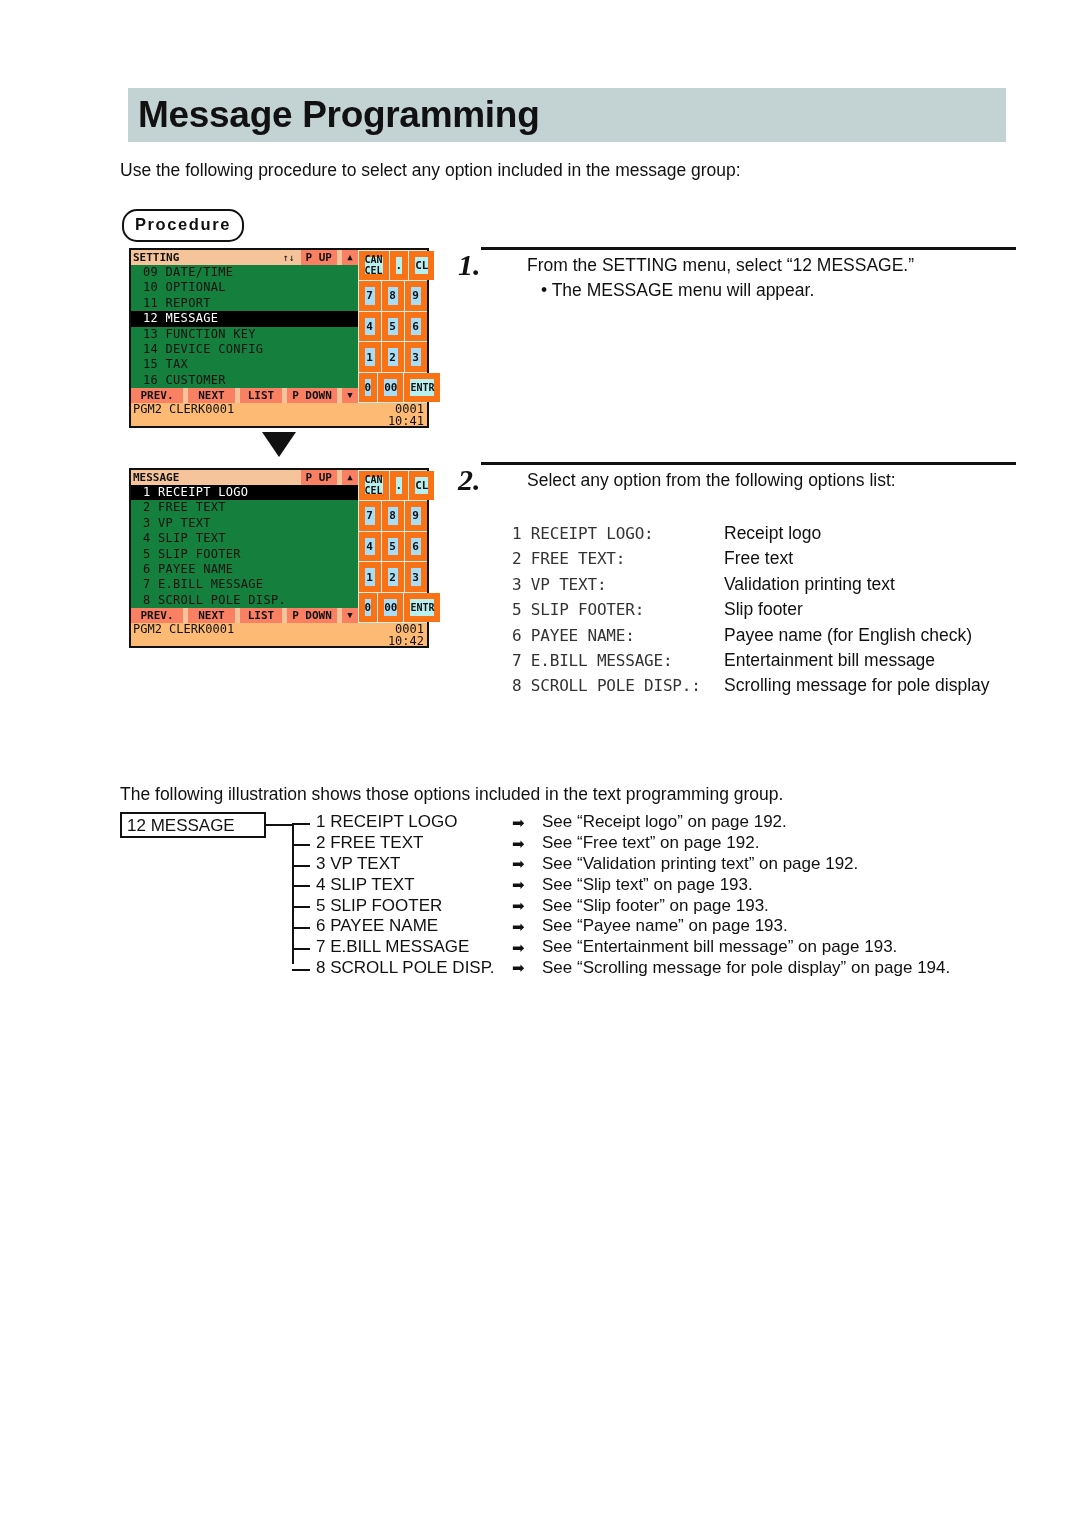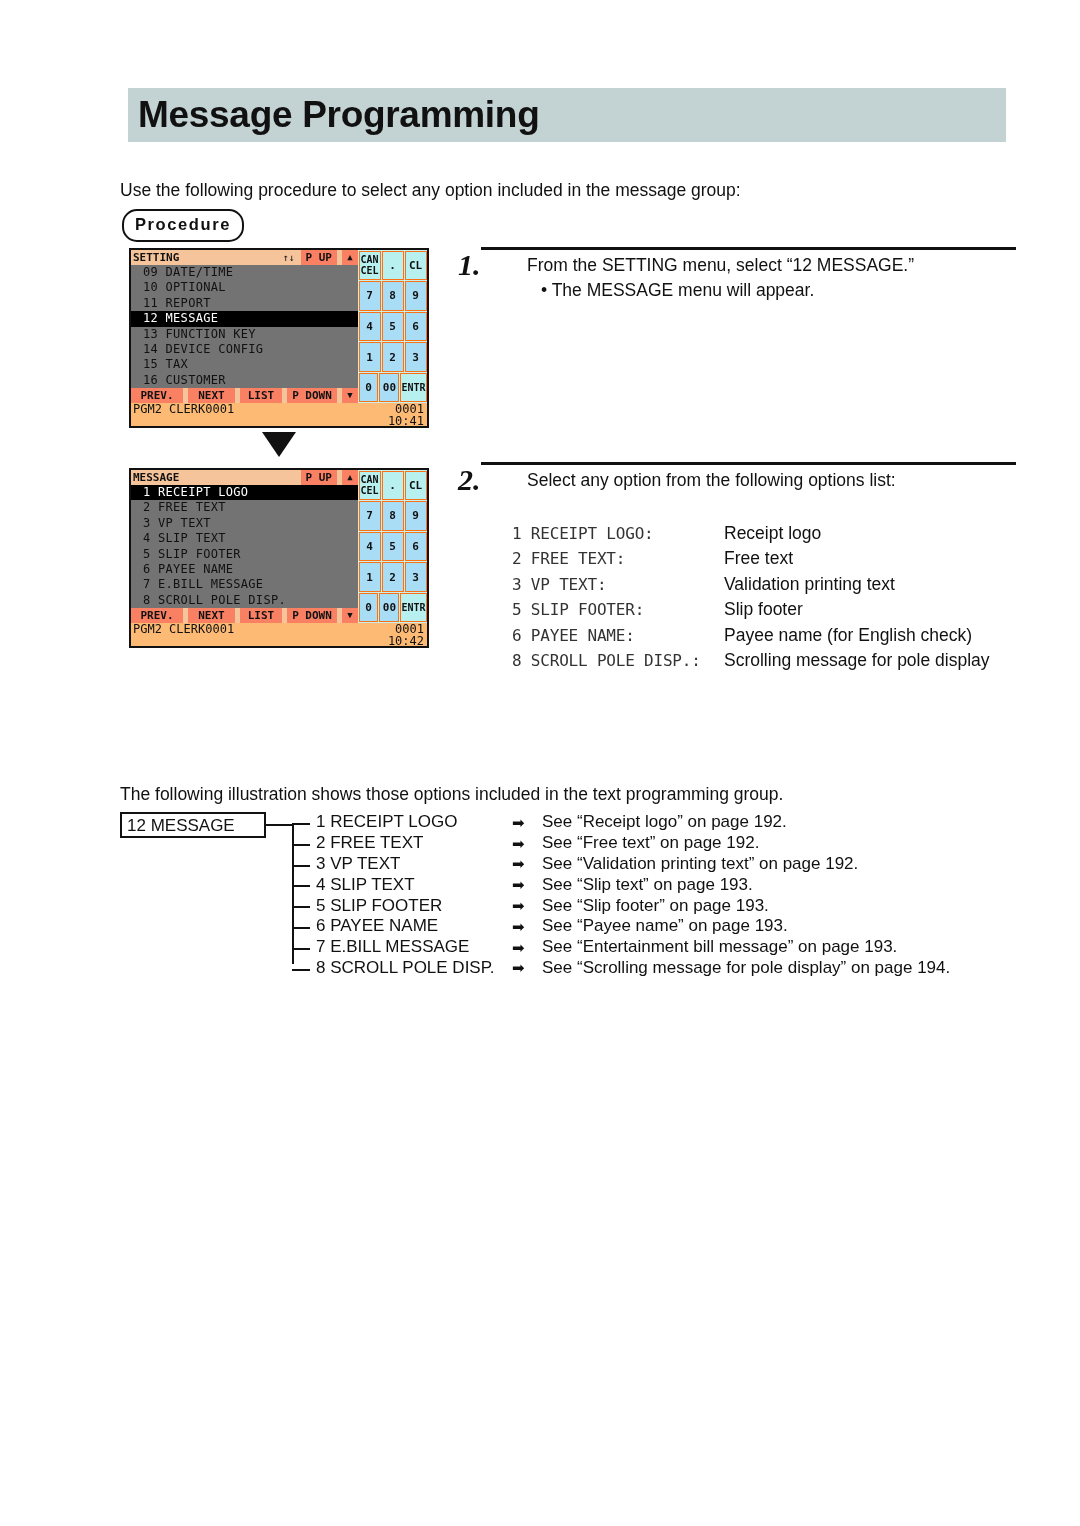--- a/index.html
+++ b/index.html
@@ -10,21 +10,21 @@
   #page{position:absolute;left:0;top:0;width:1080px;height:1242px;overflow:hidden;}
 
   
   #title-banner{position:absolute;left:128px;top:88px;width:878px;height:54px;
     background:#c3d2d2;}
   #title-text{position:absolute;left:138px;top:88px;width:880px;height:54px;
     font-size:37px;font-weight:bold;line-height:54px;letter-spacing:-0.3px;
     color:#111;}
 
   #intro-line{position:absolute;left:120px;top:158px;width:900px;
-    font-size:17.5px;line-height:24px;margin-top:20px;}
+    font-size:17.5px;line-height:24px;}
 
   
   #procedure-pill{position:absolute;left:122px;top:209px;width:118px;height:29px;
     border:2.5px solid #111;border-radius:15px;background:#fff;
     text-align:center;line-height:26px;font-size:16.5px;font-weight:bold;
     letter-spacing:1.6px;}
 
   
   .lcd{position:absolute;width:300px;height:180px;border:2px solid #111;
        background:#fff;box-sizing:border-box;
@@ -42,21 +42,21 @@
   .lcd-head .h-spacer{flex:1 1 auto;}
   .lcd-head .h-ud{font-size:10px;padding-right:6px;color:#111;}
   .lcd-head .h-pup{background:#fa8064;font-size:11px;font-weight:bold;
     padding:0 5px;height:15px;line-height:15px;color:#111;}
   .lcd-head .h-gap{width:5px;background:#f6c49b;height:15px;}
   .lcd-head .h-tri{background:#fa8064;width:16px;height:15px;line-height:15px;
     text-align:center;font-size:9px;color:#111;}
 
   
   .lcd-list{position:absolute;left:0;top:15px;width:227px;height:123px;
-    background:#737373;overflow:hidden;}
+    background:#15803d;overflow:hidden;}
   .lcd-row{height:15.4px;line-height:15.4px;font-size:12px;
     padding-left:12px;color:#111;white-space:nowrap;letter-spacing:0.3px;}
   .lcd-row.sel{background:#000;color:#fff;}
 
   
   .lcd-soft{position:absolute;left:0;top:138px;width:227px;height:15px;
     display:flex;background:#0c4a6e;align-items:stretch;}
   .lcd-soft .sk{background:#fa8064;font-size:11px;font-weight:bold;
     line-height:15px;text-align:center;color:#111;}
   .lcd-soft .sp{background:#f6c49b;width:5px;}
@@ -68,21 +68,21 @@
     color:#111;}
   .lcd-status .s-r{position:absolute;right:3px;top:0;font-size:12px;line-height:12px;
     color:#111;}
   .lcd-status .s-t{position:absolute;right:3px;top:12px;font-size:12px;line-height:12px;
     color:#111;margin-left:8px;}
 
   
   .keypad{position:absolute;left:227px;top:0;width:69px;height:153px;
     background:#cdf0ea;}
   .kp-row{display:flex;height:30.6px;}
-  .kp-key{flex:1 1 0;border:1px solid #f97316;margin:0.5px;
+  .kp-key{flex:1 1 0;border:6px solid #f97316;margin:0.5px;
     background:#a9ddf5;font-size:11px;font-weight:bold;color:#111;
     display:flex;align-items:center;justify-content:center;
     box-sizing:border-box;line-height:11px;}
   .kp-key.pale{background:#b8efef;}
   .kp-key.cancel{flex-direction:column;font-size:10px;line-height:11px;}
 
   
   #panel-arrow{position:absolute;left:262px;top:432px;width:0;height:0;
     border-left:17px solid transparent;border-right:17px solid transparent;
     border-top:25px solid #111;}
@@ -326,20 +326,24 @@
     </div>
     <div class="opt-row">
       <span class="opt-code">5 SLIP FOOTER:</span>
       <span class="opt-desc">Slip footer</span>
     </div>
     <div class="opt-row">
       <span class="opt-code">6 PAYEE NAME:</span>
       <span class="opt-desc">Payee name (for English check)</span>
     </div>
     <div class="opt-row">
+      <span class="opt-code">7 E.BILL MESSAGE:</span>
+      <span class="opt-desc">Entertainment bill message</span>
+    </div>
+    <div class="opt-row">
       <span class="opt-code">8 SCROLL POLE DISP.:</span>
       <span class="opt-desc">Scrolling message for pole display</span>
     </div>
   </div>
 
   <div id="illus-line">The following illustration shows those options included in the text programming group.</div>
 
   <div id="tree">
     <div id="tree-box">12 MESSAGE</div>
     <div id="tree-stub"></div>

